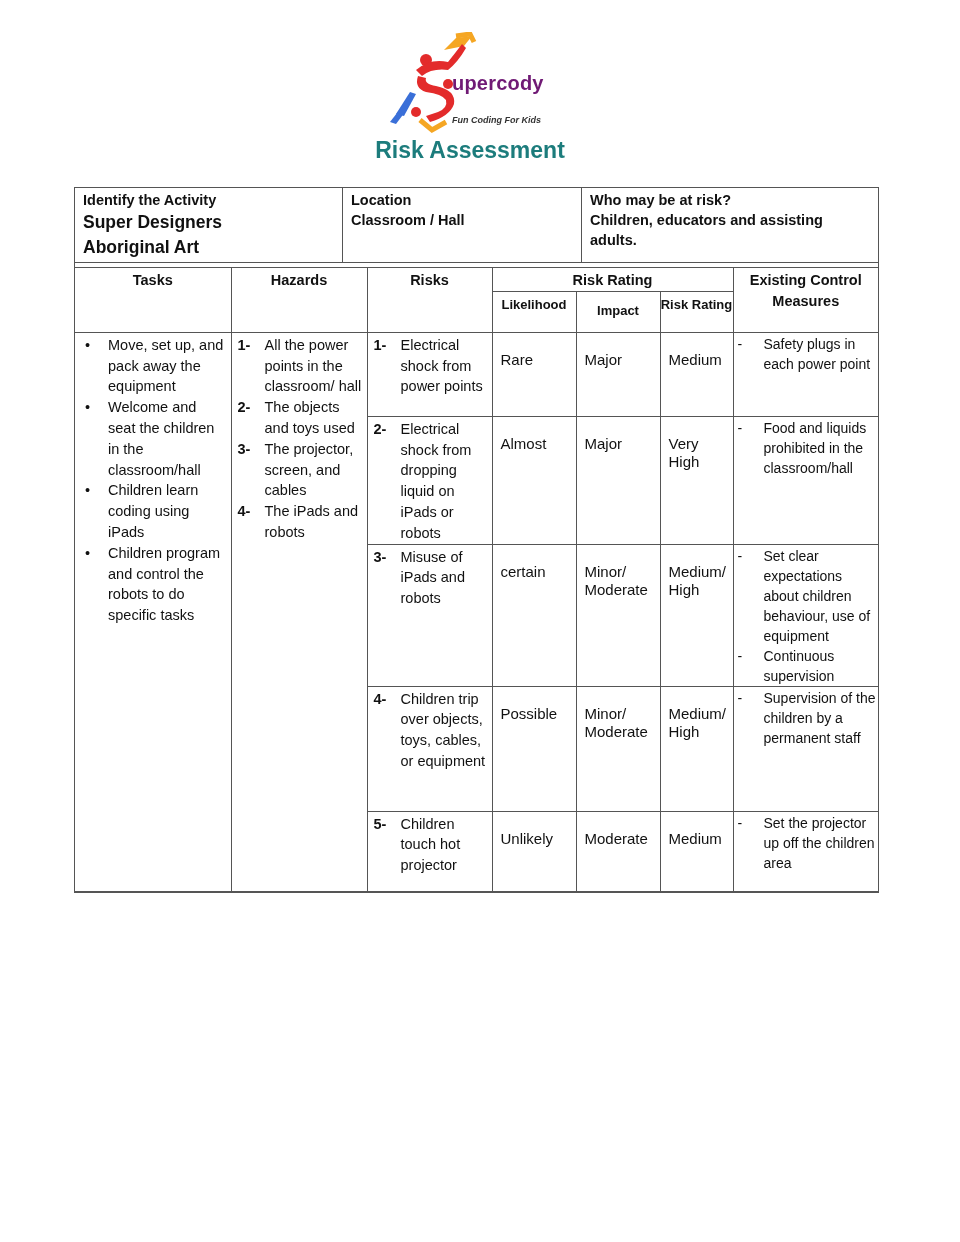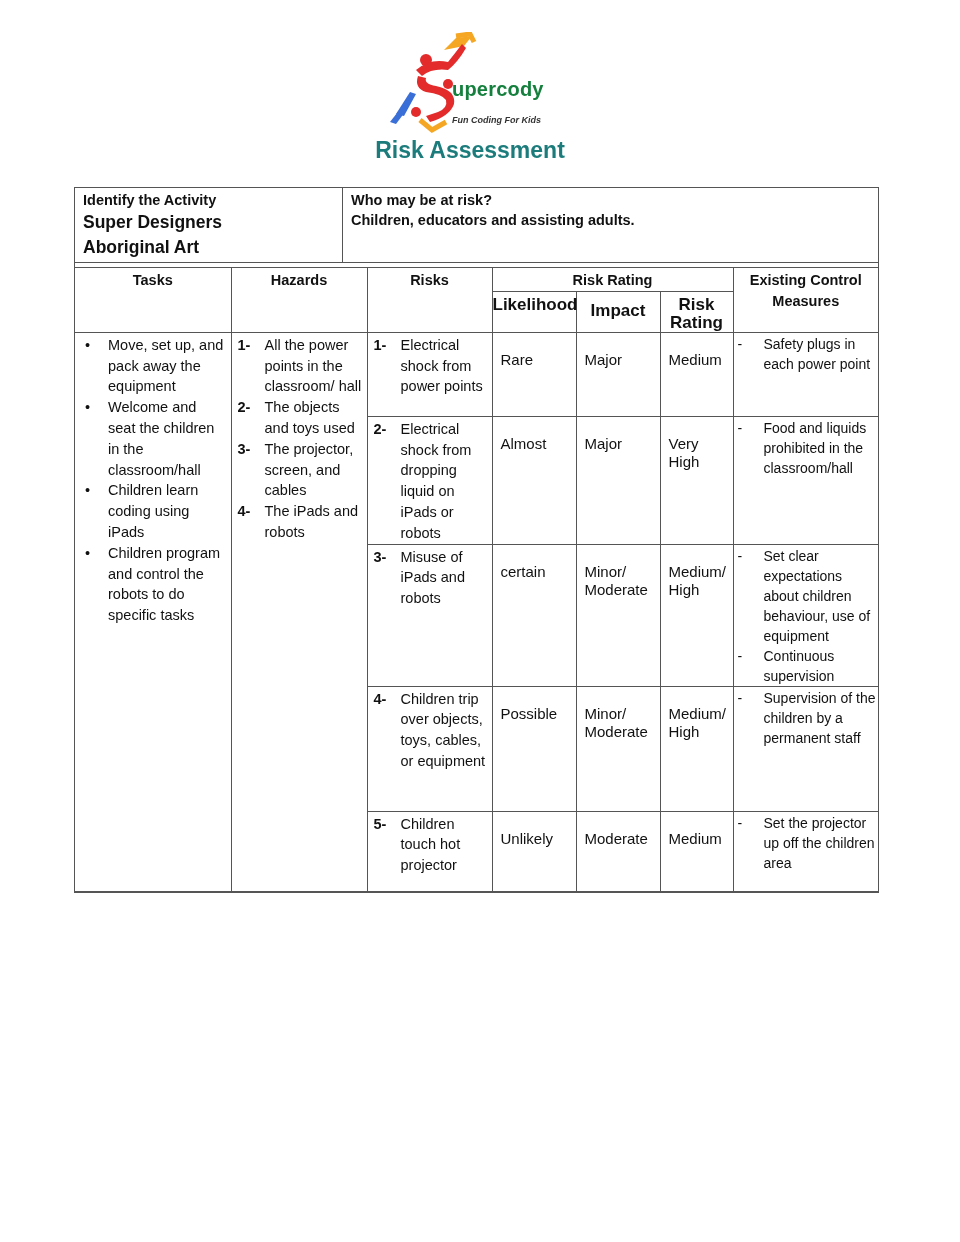--- a/index.html
+++ b/index.html
@@ -1,33 +1,33 @@
 <!DOCTYPE html>
 <html><head>
 <meta charset="utf-8">
 <style>
   html, body { margin: 0; padding: 0; background: #ffffff; }
   body { width: 960px; height: 1242px; position: relative; font-family: "Liberation Sans", sans-serif; color: #111; overflow: hidden; }
   .logo { position: absolute; left: 386px; top: 32px; width: 170px; height: 104px; }
-  .logo-text { position: absolute; left: 452px; top: 78px; font-weight: bold; font-size: 20px; color: #15803d; letter-spacing: 0.2px; }
+  .logo-text { position: absolute; left: 452px; top: 72px; font-weight: bold; font-size: 20px; color: #701a75; letter-spacing: 0.2px; }
   .logo-sub { position: absolute; left: 452px; top: 115px; font-size: 9px; color: #333; font-style: italic; font-weight: bold; text-align: center; }
   .title { position: absolute; left: 0; width: 940px; top: 137px; text-align: center; font-size: 23px; font-weight: bold; color: #1c7c7c; }
   .frame { position: absolute; left: 74px; top: 187px; width: 805px; border: 1px solid #555; box-sizing: border-box; }
   .top-row { display: flex; height: 74px; border-bottom: 1px solid #555; }
   .top-cell { padding: 2px 8px; box-sizing: border-box; font-weight: bold; font-size: 14.5px; line-height: 20px; }
   .top-cell + .top-cell { border-left: 1px solid #555; }
   .big { font-size: 17.5px; line-height: 25px; }
   .gap { height: 4px; border-bottom: 1px solid #555; }
   table { border-collapse: collapse; width: 100%; table-layout: fixed; }
   td, th { border: 1px solid #555; vertical-align: top; font-size: 14.5px; line-height: 20.8px; padding: 0; }
   table tr:first-child th { border-top: none; }
   table tr td:first-child, table tr th:first-child { border-left: none; }
   table tr td:last-child, table tr th:last-child { border-right: none; }
   th { font-weight: bold; text-align: center; padding-top: 2px; }
-  th.sub { font-size: 17px; line-height: 18px; }
+  th.sub { font-size: 13px; line-height: 18px; }
   .list { list-style: none; margin: 0; padding: 2px 4px 0 6px; }
   .list li { display: flex; }
   .marker { width: 27px; flex: none; font-weight: bold; }
   .bullet { width: 27px; flex: none; text-align: left; padding-left: 4px; box-sizing: border-box; }
   .small { font-size: 15px; line-height: 18px; padding: 18px 8px; }
   .dash { width: 26px; flex: none; }
   .ctrl { list-style: none; margin: 0; padding: 1px 2px 0 4px; font-size: 14px; line-height: 20px; }
   .ctrl li { display: flex; }
   .footer { padding: 2px 8px 3px 8px; font-weight: bold; font-size: 14px; line-height: 20px; border-top: none; }
   .footer .h { font-size: 15px; }
@@ -51,20 +51,24 @@
 <div class="logo-sub">Fun Coding For Kids</div>
 
 <div class="title">Risk Assessment</div>
 
 <div class="frame">
   <div class="top-row">
     <div class="top-cell" style="width:267px">
       <div>Identify the Activity</div>
       <div class="big">Super Designers</div>
       <div class="big">Aboriginal Art</div>
+    </div>
+    <div class="top-cell" style="width:239px">
+      <div>Location</div>
+      <div>Classroom / Hall</div>
     </div>
     <div class="top-cell" style="flex:1">
       <div>Who may be at risk?</div>
       <div>Children, educators and assisting adults.</div>
     </div>
   </div>
   <div class="gap"></div>
 
   <table>
     <colgroup>

